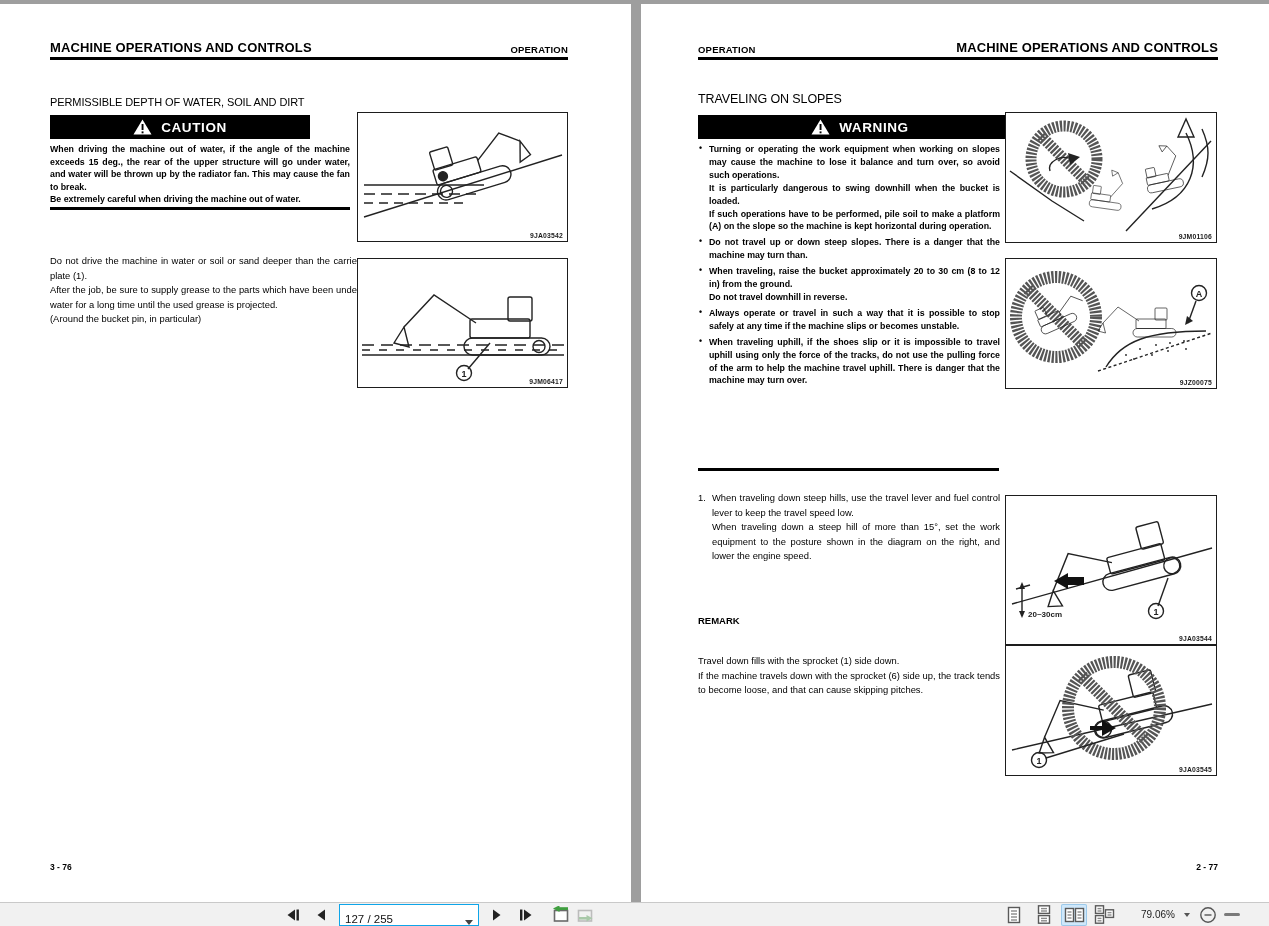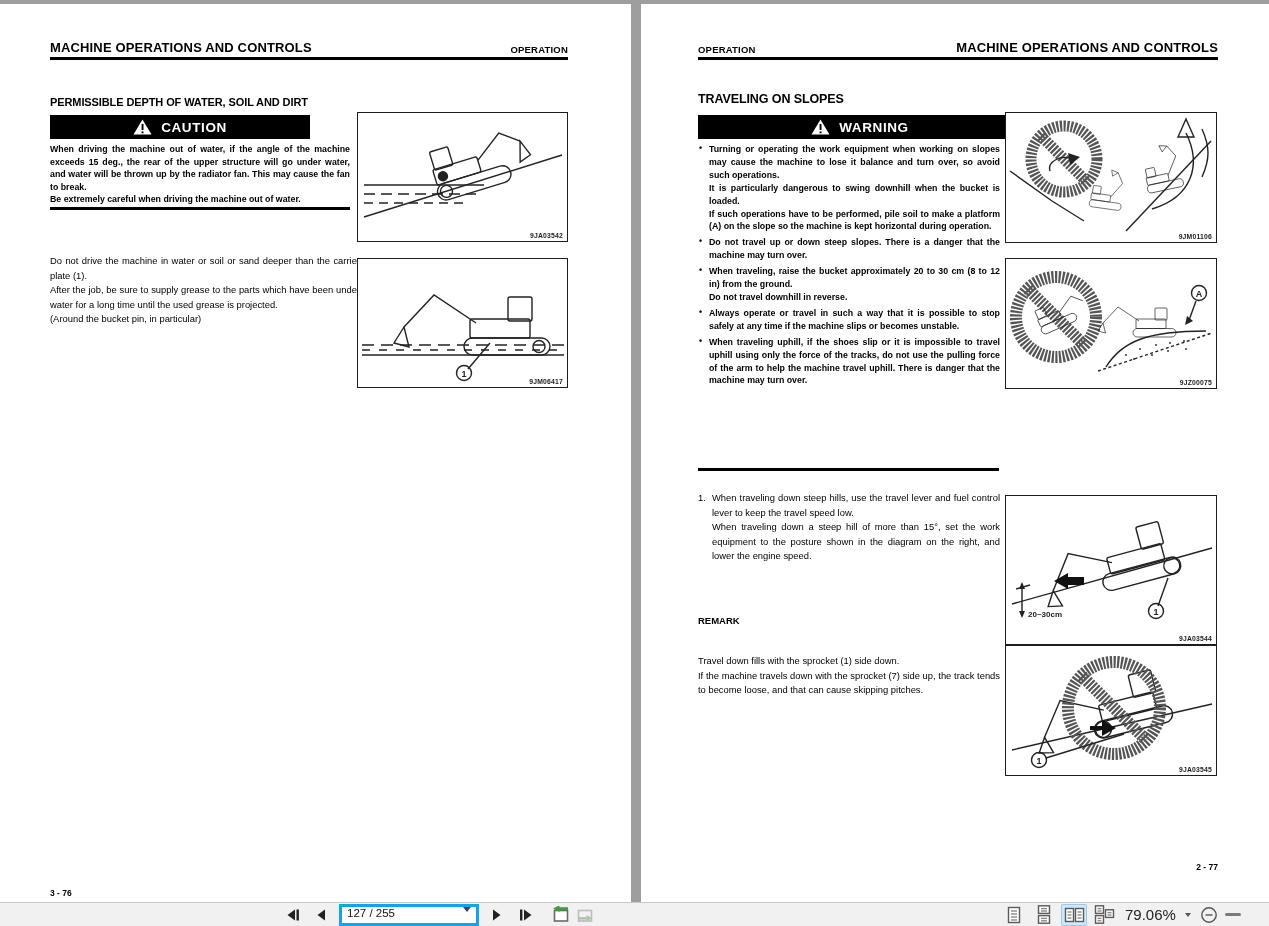--- a/index.html
+++ b/index.html
@@ -16,21 +16,21 @@
     background: #ffffff; overflow: hidden;
   }
   #left-page  { left: 0; }
   #right-page { left: 641px; }
   .abs { position: absolute; }
 
   .hdr { display:flex; justify-content:space-between; align-items:flex-end; }
   .hdr-small { font-size: 13px; font-weight: bold; letter-spacing: .15px; }
   .hdr-big   { font-size: 9.5px; font-weight: bold; letter-spacing: .2px; }
   .rule { background:#000; height:3px; }
-  .sec-title { font-weight: bold; letter-spacing: -0.1px; }
+  .sec-title { font-weight: normal; letter-spacing: -0.1px; }
 
   .alert-bar {
     background:#000; color:#fff; height:24px;
     display:flex; align-items:center; justify-content:center; gap:9px;
   }
   .alert-label { font-weight:bold; font-size:13.5px; letter-spacing:.6px; }
 
   .bold-par  { font-size:8.8px; font-weight:bold; line-height:12.6px;
                text-align:justify; white-space:pre-line; }
   .plain-par { font-size:9.4px; line-height:14.6px;
@@ -57,37 +57,37 @@
     position:absolute; left:0; bottom:0; width:1269px; height:24px;
     background:#f1f1f1; border-top:1px solid #c9c9c9;
   }
   .tb-group { position:absolute; top:0; height:23px; display:flex; align-items:center; }
   #tb-nav   { left:279px; }
   #tb-right { left:1001px; }
   .tb-btn { display:flex; align-items:center; justify-content:center;
             height:22px; cursor:default; }
   .nav-btn { width:28px; }
   .page-box {
-    width:140px; height:22px; background:#fff; border:3px solid #0ea5e9;
-    display:flex; align-items:flex-start; justify-content:space-between;
+    width:140px; height:22px; background:#fff; border:1px solid #0ea5e9;
+    display:flex; align-items:flex-end; justify-content:space-between;
     padding:0 5px; margin:0 4px;
   }
   .page-box input {
     border:none; outline:none; width:110px; font-size:11.5px;
     font-family:"Liberation Sans", sans-serif; color:#111; background:transparent;
   }
   .caret-down { width:0; height:0; border-left:4px solid transparent;
                 border-right:4px solid transparent; border-top:5px solid #444; }
   .caret-sm   { width:0; height:0; border-left:3.5px solid transparent;
                 border-right:3.5px solid transparent; border-top:4.5px solid #555;
                 margin:0 5px 0 9px; }
   .view-btn { width:26px; }
   .mode-btn { width:26px; height:22px; border-radius:2px; margin-right:4px; }
   .mode-btn.active { background:#cfe8fb; box-shadow:0 0 0 1px #9cc9ea inset; }
-  .zoom-text { font-size:15px; color:#222; margin-left:4px; }
+  .zoom-text { font-size:10px; color:#222; margin-left:20px; }
   .zoom-out-btn { margin-left:4px; }
   .slider-track { width:16px; height:3px; background:#7a7a7a; margin-left:7px; border-radius:2px; }
 </style>
 </head>
 <body>
 
 <div class="page" id="left-page">
   <div class="abs hdr" style="left:50px; top:36px; width:518px;">
     <span class="hdr-small">MACHINE OPERATIONS AND CONTROLS</span>
     <span class="hdr-big">OPERATION</span>
@@ -144,21 +144,21 @@
         <path d="M -30,8 L -72,-20 L -102,12"></path>
         <path d="M -102,12 l -10,16 l 15,4 z"></path>
       </g>
       <line x1="110" y1="110" x2="132" y2="84"></line>
       <circle cx="106" cy="114" r="7.5"></circle>
       <text x="106" y="117.5" stroke="none" fill="#222" font-size="9" text-anchor="middle" font-weight="bold">1</text>
     </svg>
     <span class="fig-code">9JM06417</span>
   </div>
 
-  <div class="abs page-num" style="left:50px; top:884px;">3 - 76</div>
+  <div class="abs page-num" style="left:50px; top:858px;">3 - 76</div>
 </div>
 
 <div class="page" id="right-page">
   <div class="abs hdr" style="left:57px; top:36px; width:520px;">
     <span class="hdr-big">OPERATION</span>
     <span class="hdr-small">MACHINE OPERATIONS AND CONTROLS</span>
   </div>
   <div class="abs rule" style="left:57px; top:53px; width:520px;"></div>
 
   <div class="abs sec-title" style="left:57px; top:88px; font-size:12.5px;">TRAVELING ON SLOPES</div>
@@ -169,37 +169,37 @@
       <rect x="8.6" y="5" width="1.9" height="6" fill="#000"></rect>
       <rect x="8.6" y="12.4" width="1.9" height="1.9" fill="#000"></rect>
     </svg>
     <span class="alert-label">WARNING</span>
   </div>
 
   <div class="abs" style="left:57px; top:139px; width:302px; height:322px; overflow:hidden;">
     <div class="bullet">Turning or operating the work equipment when working on slopes may cause the machine to lose it balance and turn over, so avoid such operations.
 It is particularly dangerous to swing downhill when the bucket is loaded.
 If such operations have to be performed, pile soil to make a platform (A) on the slope so the machine is kept horizontal during operation.</div>
-    <div class="bullet">Do not travel up or down steep slopes. There is a danger that the machine may turn over.</div>
+    <div class="bullet">Do not travel up or down steep slopes. There is a danger that the machine may turn than.</div>
     <div class="bullet">When traveling, raise the bucket approximately 20 to 30 cm (8 to 12 in) from the ground.
 Do not travel downhill in reverse.</div>
     <div class="bullet">Always operate or travel in such a way that it is possible to stop safely at any time if the machine slips or becomes unstable.</div>
     <div class="bullet">When traveling uphill, if the shoes slip or it is impossible to travel uphill using only the force of the tracks, do not use the pulling force of the arm to help the machine travel uphill. There is danger that the machine may turn over.</div>
   </div>
   <div class="abs rule" style="left:57px; top:464px; width:301px;"></div>
 
   <div class="abs step" style="left:57px; top:487px; width:302px;">
     <span class="step-num">1.</span>
     <div class="plain-par">When traveling down steep hills, use the travel lever and fuel control lever to keep the travel speed low.
 When traveling down a steep hill of more than 15°, set the work equipment to the posture shown in the diagram on the right, and lower the engine speed.</div>
   </div>
 
   <div class="abs remark-title" style="left:57px; top:611px;">REMARK</div>
   <div class="abs plain-par" style="left:57px; top:650px; width:302px;">Travel down fills with the sprocket (1) side down.
-If the machine travels down with the sprocket (7) side up, the track tends to become loose, and that can cause skipping pitches.</div>
+If the machine travels down with the sprocket (6) side up, the track tends to become loose, and that can cause skipping pitches.</div>
 
   <div class="fig" style="left:364px; top:108px; width:212px; height:131px;">
     <svg width="210" height="129" viewBox="0 0 210 129" fill="none" stroke="#222" stroke-width="1.4">
       <path d="M4,58 L46,88 L78,108"></path>
       <path d="M120,118 L205,28"></path>
       <circle cx="58" cy="46" r="33" stroke="#555" stroke-width="11" stroke-dasharray="2.2 1.4"></circle>
       <line x1="35" y1="23" x2="81" y2="69" stroke="#555" stroke-width="11" stroke-dasharray="2.2 1.4"></line>
       <path d="M44,58 a15,11 0 0 1 22,-12"></path>
       <polygon points="62,40 74,44 64,52" fill="#222" stroke="none"></polygon>
       <g transform="translate(100,86) rotate(8) scale(0.42)">

